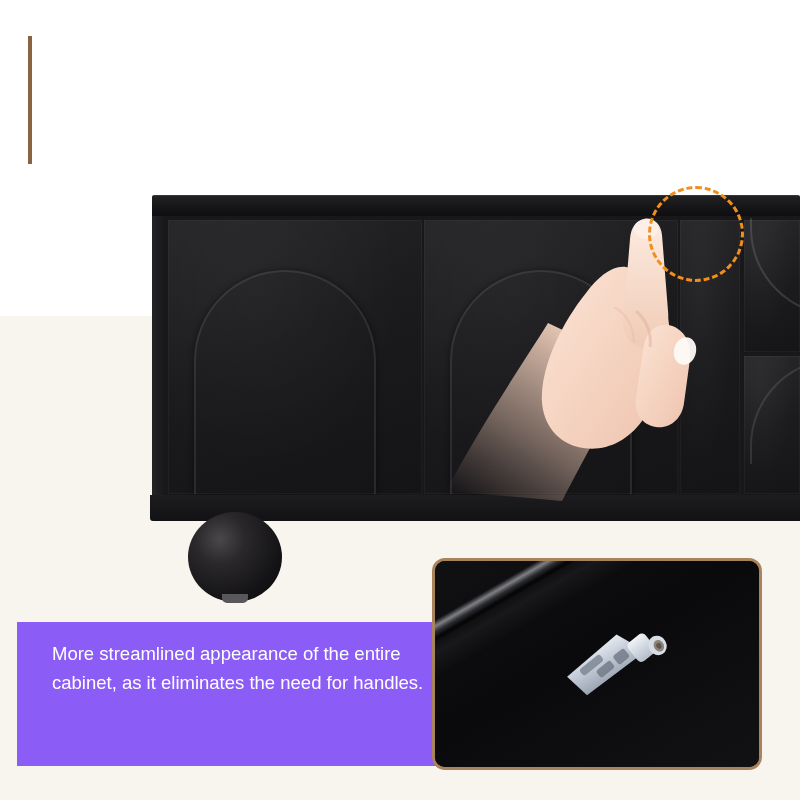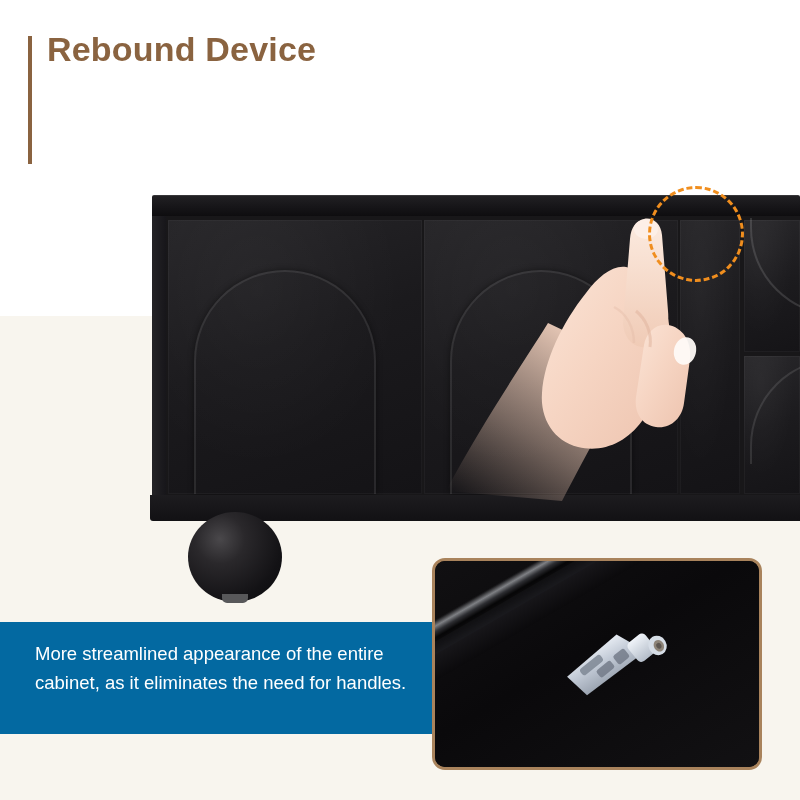--- a/index.html
+++ b/index.html
@@ -177,23 +177,23 @@
     left: 648px; top: 186px;
     width: 96px; height: 96px;
     border-radius: 50%;
     border: 3px dashed #f08e1e;
     box-sizing: border-box;
   }
 
   
   .banner {
     position: absolute;
-    left: 0; top: 622px;
-    width: 433px; height: 112px;
-    background: #0369a1;
+    left: 17px; top: 622px;
+    width: 433px; height: 144px;
+    background: #8b5cf6;
   }
   .banner-text {
     position: absolute;
     left: 35px; top: 17px;
     width: 380px;
     font-size: 18.5px;
     color: #ffffff;
     line-height: 1.57;
   }
 
@@ -248,21 +248,20 @@
 </style>
 </head>
 <body>
 
 <div id="page">
 
   <div class="bg-white"></div>
   <div class="bg-cream"></div>
 
   <div class="accent-bar"></div>
-  <div class="headline">Rebound Device</div>
 
   <div class="cabinet-scene">
 
     <div class="cab-top"></div>
     <div class="cab-top-hi"></div>
     <div class="cab-body"></div>
 
     <div class="door door-a">
       <div class="arch arch-a" style="left:26px;"></div>
     </div>

